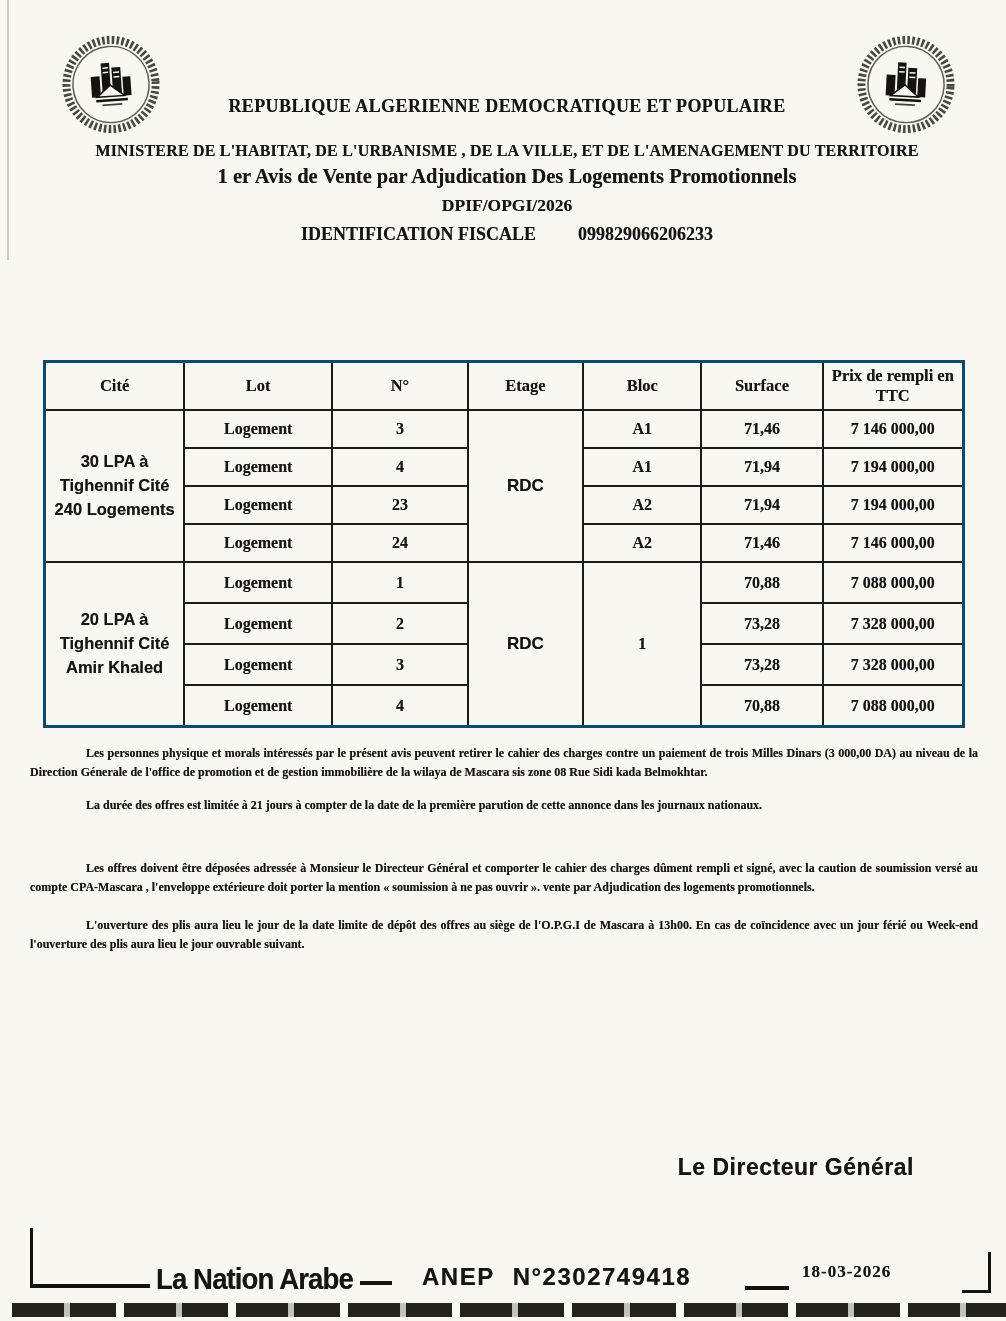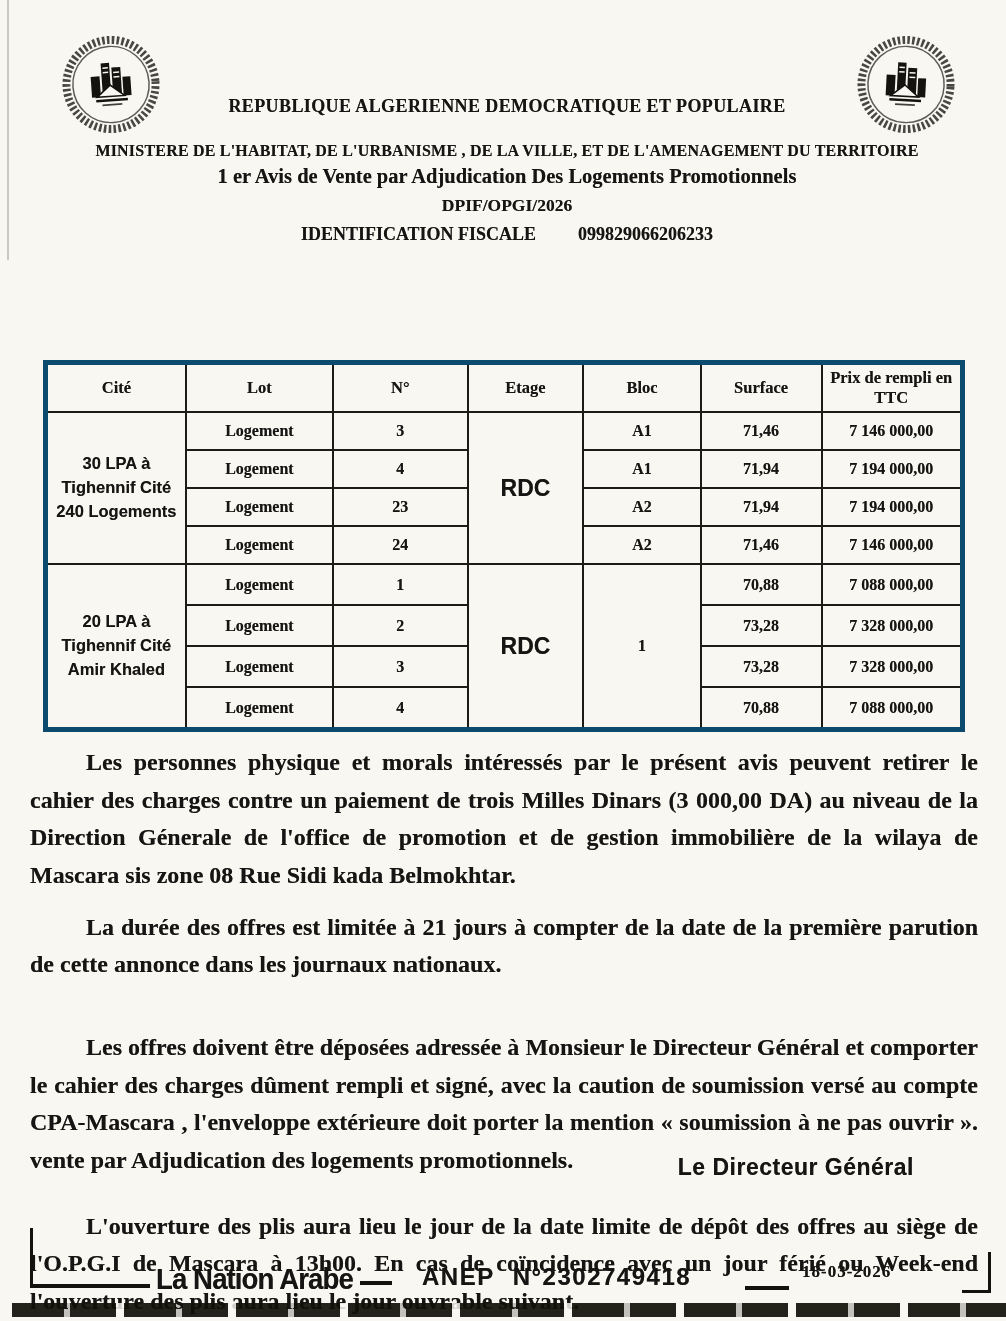--- a/index.html
+++ b/index.html
@@ -38,43 +38,43 @@
   table.sale {
     position:absolute; top:360px; left:43px;
     width:922px; border-collapse:collapse;
     font-size:16px;
   }
   table.sale th, table.sale td {
     border:2px solid #1d1b18;
     text-align:center; vertical-align:middle;
     padding:0 4px;
   }
-  table.sale { border:5px solid #0c4a6e; }
+  table.sale { border:3px solid #0c4a6e; }
   table.sale thead th { height:46px; font-size:16.5px; }
   .col-cite{width:134px}.col-lot{width:146px}.col-num{width:138px}
   .col-etage{width:113px}.col-bloc{width:117px}.col-surf{width:118px}
   .col-prix{width:140px}
   tr.g1 td { height:36px; }
   tr.g2 td { height:39px; }
   td.cite {
     font-family:"Liberation Sans", sans-serif;
     font-size:16.5px; line-height:1.45;
   }
-  td.etage, td.rdc { font-family:"Liberation Sans", sans-serif; font-size:23px; }
+  td.etage, td.rdc { font-family:"Liberation Sans", sans-serif; font-size:17px; }
   td.surf { text-align:right; padding-right:12px; }
   td.prix { text-align:right; padding-right:10px; }
   
   .bodytext {
     position:absolute; top:744px; left:30px; right:36px;
-    font-size:24px; line-height:1.57; text-align:justify;
+    font-size:12px; line-height:1.57; text-align:justify;
   }
   .bodytext p { margin:0; text-indent:56px; }
   .bodytext p.p2 { margin-top:14px; }
   .bodytext p.p3 { margin-top:45px; }
-  .bodytext p.p4 { margin-top:28px; }
+  .bodytext p.p4 { margin-top:19px; }
   
   .signature {
     position:absolute; top:1154px; right:100px;
     font-family:"Liberation Sans", sans-serif;
     font-size:23px; letter-spacing:0.5px;
   }
   
   .footer { position:absolute; left:0; top:0; width:100%; height:100%; pointer-events:none; }
   .f-vline  { position:absolute; left:30px;  top:1228px; width:3px;  height:60px; background:#14120f; }
   .f-hline1 { position:absolute; left:30px;  top:1284px; width:120px; height:4px; background:#14120f; }

